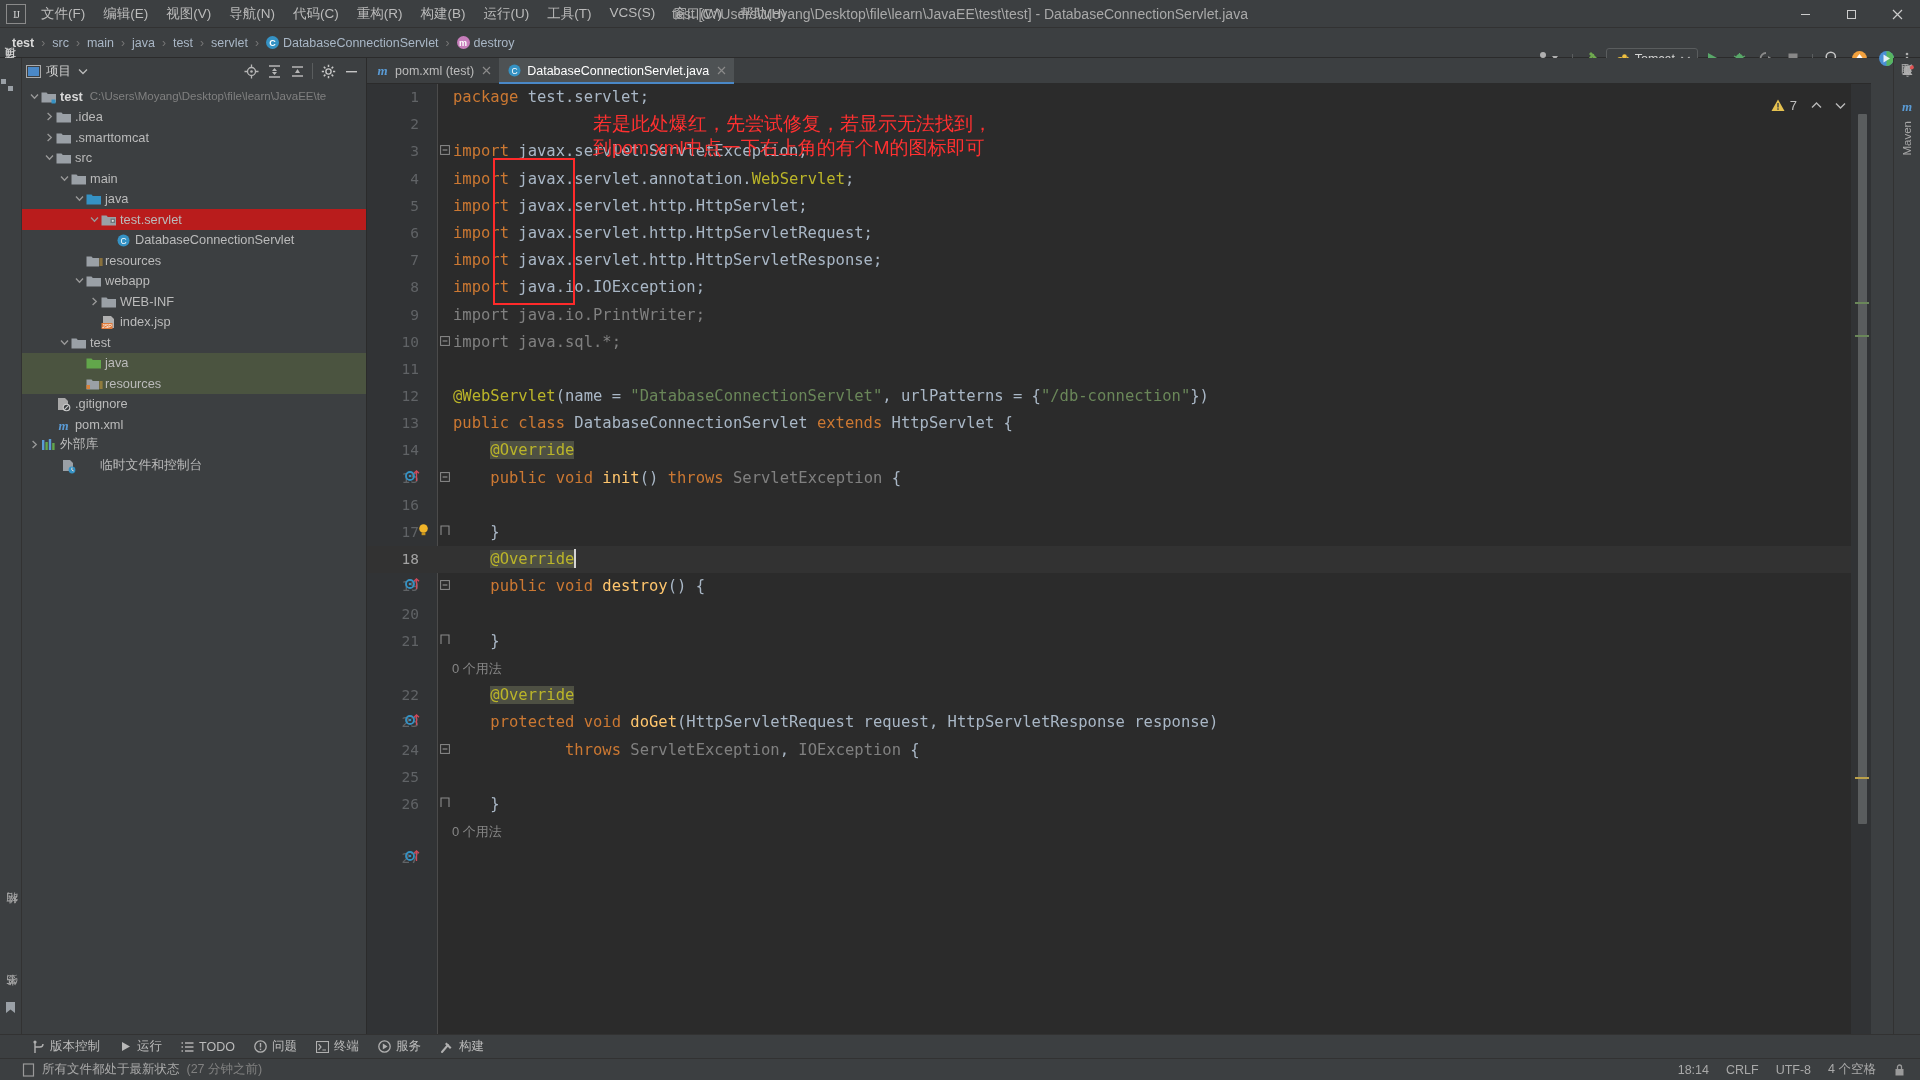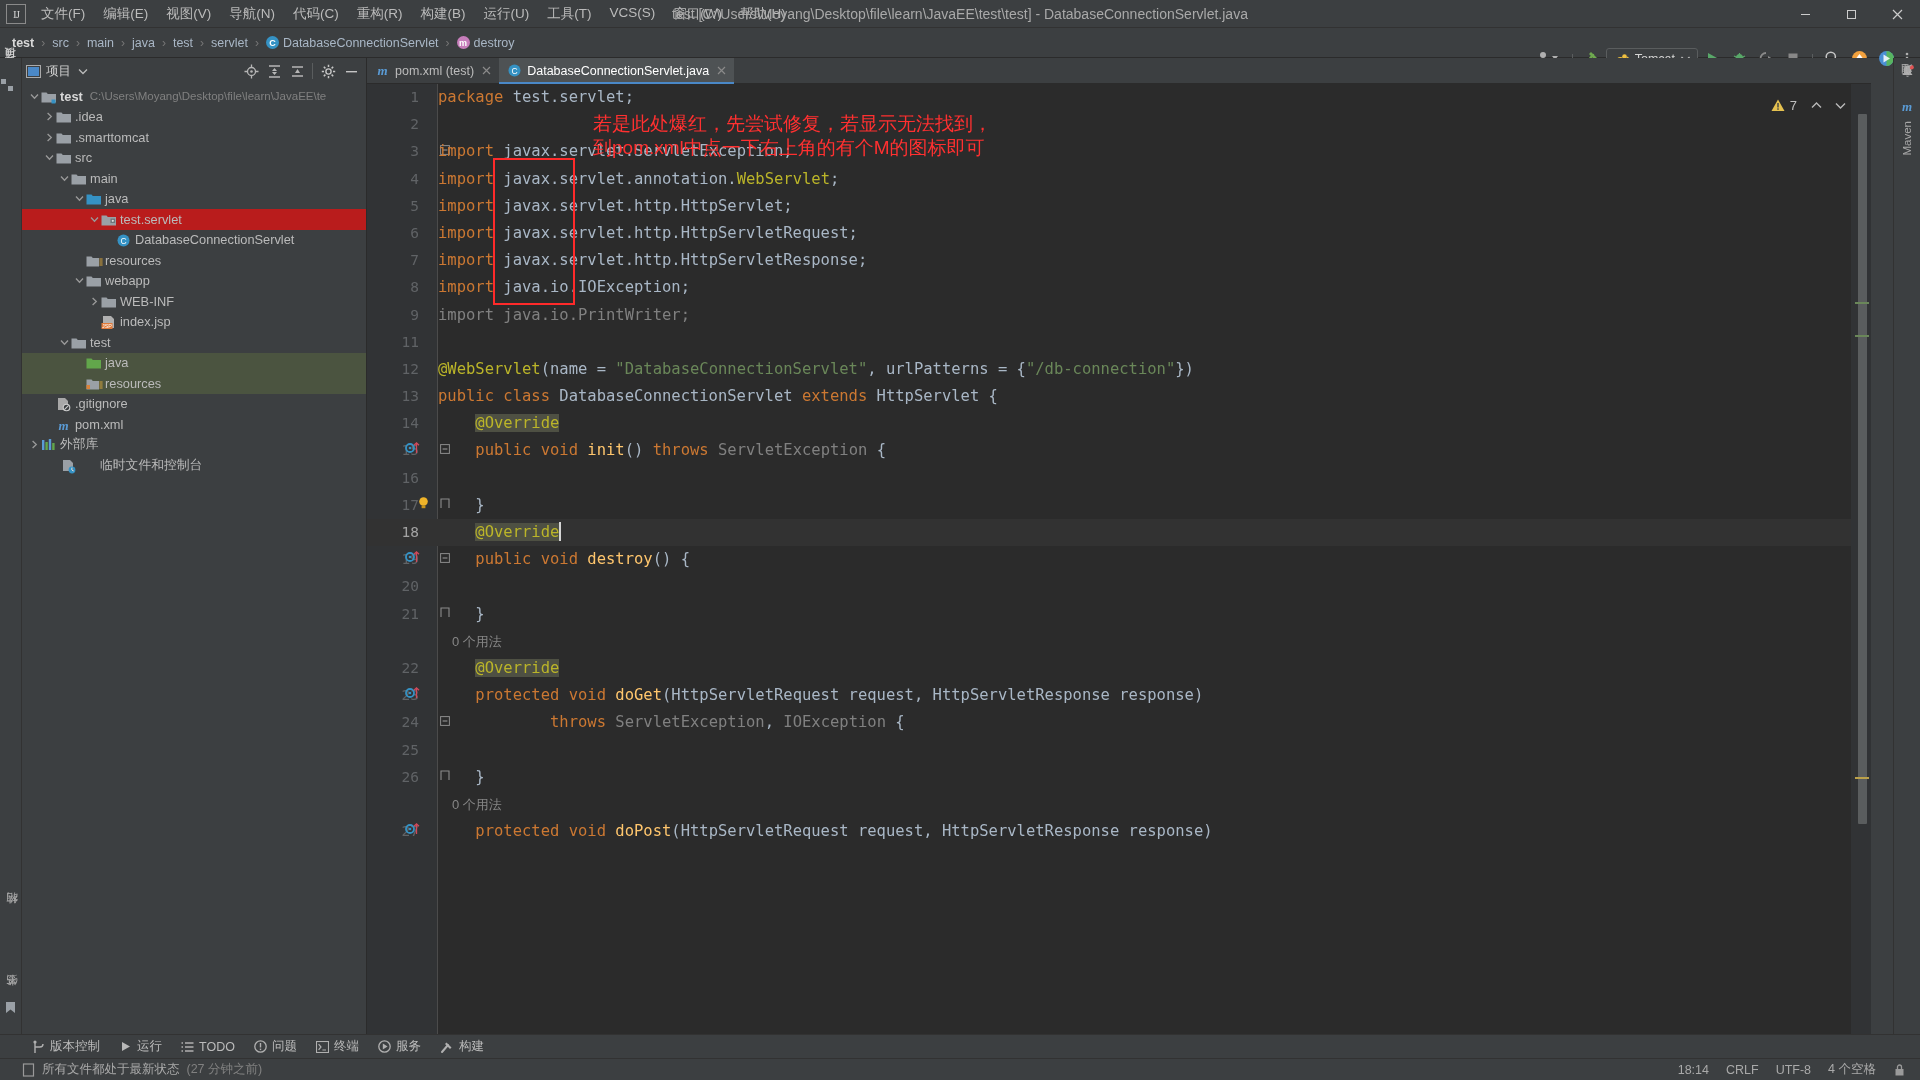--- a/index.html
+++ b/index.html
@@ -155,21 +155,21 @@
     line-height: 27.2px;
   }
   .ln {
     position: relative; height: 27.2px; white-space: pre;
     display: flex; align-items: center;
   }
   .ln-num {
     position: absolute; left: 0; width: 52px; text-align: right;
     color: #606366; font-size: 14.5px; font-family: "DejaVu Sans Mono", monospace;
   }
-  .ln-src { position: absolute; left: 71px; color: #a9b7c6; }
+  .ln-src { position: absolute; left: 86px; color: #a9b7c6; }
   .ln.cur { background: #323232; }
   .ln.cur .ln-num { color: #a3a3a3; }
 
   
   .kw  { color: #cc7832; }
   .str { color: #6a8759; }
   .ann { color: #bbb529; }
   .fn  { color: #ffc66d; }
   .plain { color: #a9b7c6; }
   .dim { color: #808080; }
@@ -698,20 +698,24 @@
           <div class="ln"><span class="ln-num">3</span><span class="fold-mark"><svg width="10" height="10" viewBox="0 0 10 10">
                 <rect x="0.6" y="0.6" width="8.8" height="8.8" fill="none" stroke="#8c8c8c"></rect>
                 <path d="M2.6 5 H7.4" stroke="#8c8c8c" stroke-width="1.2"></path>
               </svg></span><span class="ln-src"><span class="kw">import</span><span class="plain"> javax.servlet.ServletException;</span></span></div>
           <div class="ln"><span class="ln-num">4</span><span class="ln-src"><span class="kw">import</span><span class="plain"> javax.servlet.annotation.</span><span class="ann">WebServlet</span><span class="plain">;</span></span></div>
           <div class="ln"><span class="ln-num">5</span><span class="ln-src"><span class="kw">import</span><span class="plain"> javax.servlet.http.HttpServlet;</span></span></div>
           <div class="ln"><span class="ln-num">6</span><span class="ln-src"><span class="kw">import</span><span class="plain"> javax.servlet.http.HttpServletRequest;</span></span></div>
           <div class="ln"><span class="ln-num">7</span><span class="ln-src"><span class="kw">import</span><span class="plain"> javax.servlet.http.HttpServletResponse;</span></span></div>
           <div class="ln"><span class="ln-num">8</span><span class="ln-src"><span class="kw">import</span><span class="plain"> java.io.IOException;</span></span></div>
           <div class="ln"><span class="ln-num">9</span><span class="ln-src"><span class="dim">import java.io.PrintWriter;</span></span></div>
+          <div class="ln"><span class="ln-num">10</span><span class="fold-mark"><svg width="10" height="10" viewBox="0 0 10 10">
+                <rect x="0.6" y="0.6" width="8.8" height="8.8" fill="none" stroke="#8c8c8c"></rect>
+                <path d="M2.6 5 H7.4" stroke="#8c8c8c" stroke-width="1.2"></path>
+              </svg></span><span class="ln-src"><span class="dim">import java.sql.*;</span></span></div>
           <div class="ln"><span class="ln-num">11</span><span class="ln-src"></span></div>
           <div class="ln"><span class="ln-num">12</span><span class="ln-src"><span class="ann">@WebServlet</span><span class="plain">(name = </span><span class="str">"DatabaseConnectionServlet"</span><span class="plain">, urlPatterns = {</span><span class="str">"/db-connection"</span><span class="plain">})</span></span></div>
           <div class="ln"><span class="ln-num">13</span><span class="ln-src"><span class="kw">public class</span><span class="plain"> DatabaseConnectionServlet </span><span class="kw">extends</span><span class="plain"> HttpServlet {</span></span></div>
           <div class="ln"><span class="ln-num">14</span><span class="ln-src"><span class="plain">    </span><span class="ann hl-ann">@Override</span></span></div>
           <div class="ln"><span class="ln-num">15</span><span class="gutter-ico"><svg width="16" height="14" viewBox="0 0 16 14">
                 <circle cx="5" cy="7" r="4" fill="none" stroke="#3592c4" stroke-width="1.8"></circle>
                 <circle cx="5" cy="7" r="1.3" fill="#3592c4"></circle>
                 <path d="M11.5 12 V2 M9 4.3 L11.5 1.8 L14 4.3" stroke="#d1495b" stroke-width="1.3" fill="none"></path>
               </svg></span><span class="fold-mark"><svg width="10" height="10" viewBox="0 0 10 10">
                 <rect x="0.6" y="0.6" width="8.8" height="8.8" fill="none" stroke="#8c8c8c"></rect>
@@ -750,21 +754,21 @@
               </svg></span><span class="ln-src"><span class="plain">            </span><span class="kw">throws</span><span class="plain"> </span><span class="dim">ServletException</span><span class="plain">, </span><span class="dim">IOException</span><span class="plain"> {</span></span></div>
           <div class="ln"><span class="ln-num">25</span><span class="ln-src"></span></div>
           <div class="ln"><span class="ln-num">26</span><span class="fold-mark"><svg width="10" height="11" viewBox="0 0 10 11">
                 <path d="M1 10 V1 H9 V10" fill="none" stroke="#8c8c8c" stroke-width="1.1"></path>
               </svg></span><span class="ln-src"><span class="plain">    }</span></span></div>
           <div class="ln"><span class="ln-num"></span><span class="usage-hint">0 个用法</span><span class="ln-src"></span></div>
           <div class="ln"><span class="ln-num">27</span><span class="gutter-ico"><svg width="16" height="14" viewBox="0 0 16 14">
                 <circle cx="5" cy="7" r="4" fill="none" stroke="#3592c4" stroke-width="1.8"></circle>
                 <circle cx="5" cy="7" r="1.3" fill="#3592c4"></circle>
                 <path d="M11.5 12 V2 M9 4.3 L11.5 1.8 L14 4.3" stroke="#d1495b" stroke-width="1.3" fill="none"></path>
-              </svg></span><span class="ln-src"><span class="plain">    </span><span class="kw">protected void </span><span class="fn">doPost</span><span class="plain">(HttpServletRequest request, HttpServletResponse response)</span></span></div>
+              </svg></span></div>
         </div>
 
       <div class="red-box" style="left:126px; top:74px; width:82px; height:147px;"></div>
 
       <div class="red-note" style="left:226px; top:24px;">若是此处爆红，先尝试修复，若显示无法找到，</div>
       <div class="red-note" style="left:226px; top:48px;">到pom.xml中点一下右上角的有个M的图标即可</div>
 
       <div class="warn-strip">
         <div class="scroll-thumb" style="top:30px; height:710px;"></div>
         <div class="err-tick" style="top:693px; background:#bba14a;"></div>

